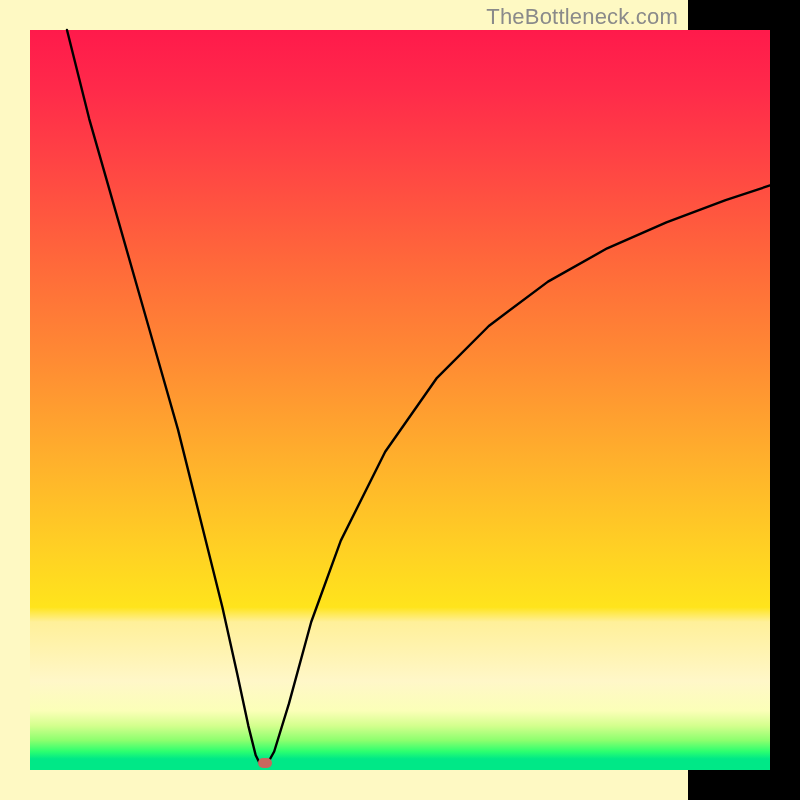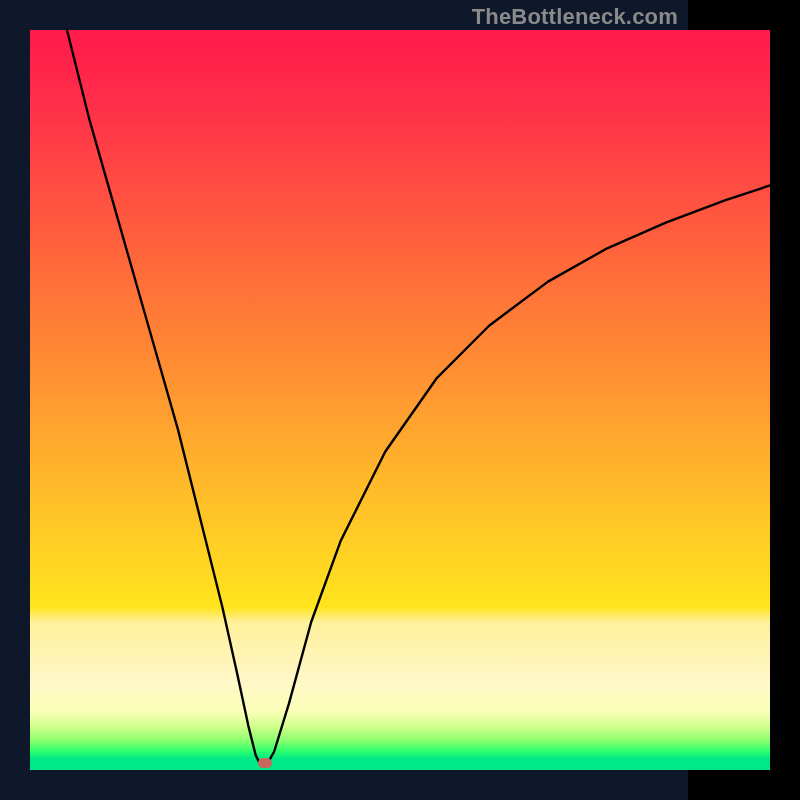--- a/index.html
+++ b/index.html
@@ -10,22 +10,21 @@
     background: #000;
     overflow: hidden;
     font-family: Arial, Helvetica, sans-serif;
   }
   .frame {
     position: absolute;
     left: 0;
     top: 0;
     width: 688px;
     height: 800px;
-    background: #0f172a;
-    font-weight: bold;
+    background: #fef9c3;
   }
   .plot {
     position: absolute;
     left: 30px;
     top: 30px;
     width: 740px;
     height: 740px;
     
     background:
       linear-gradient(to bottom,

